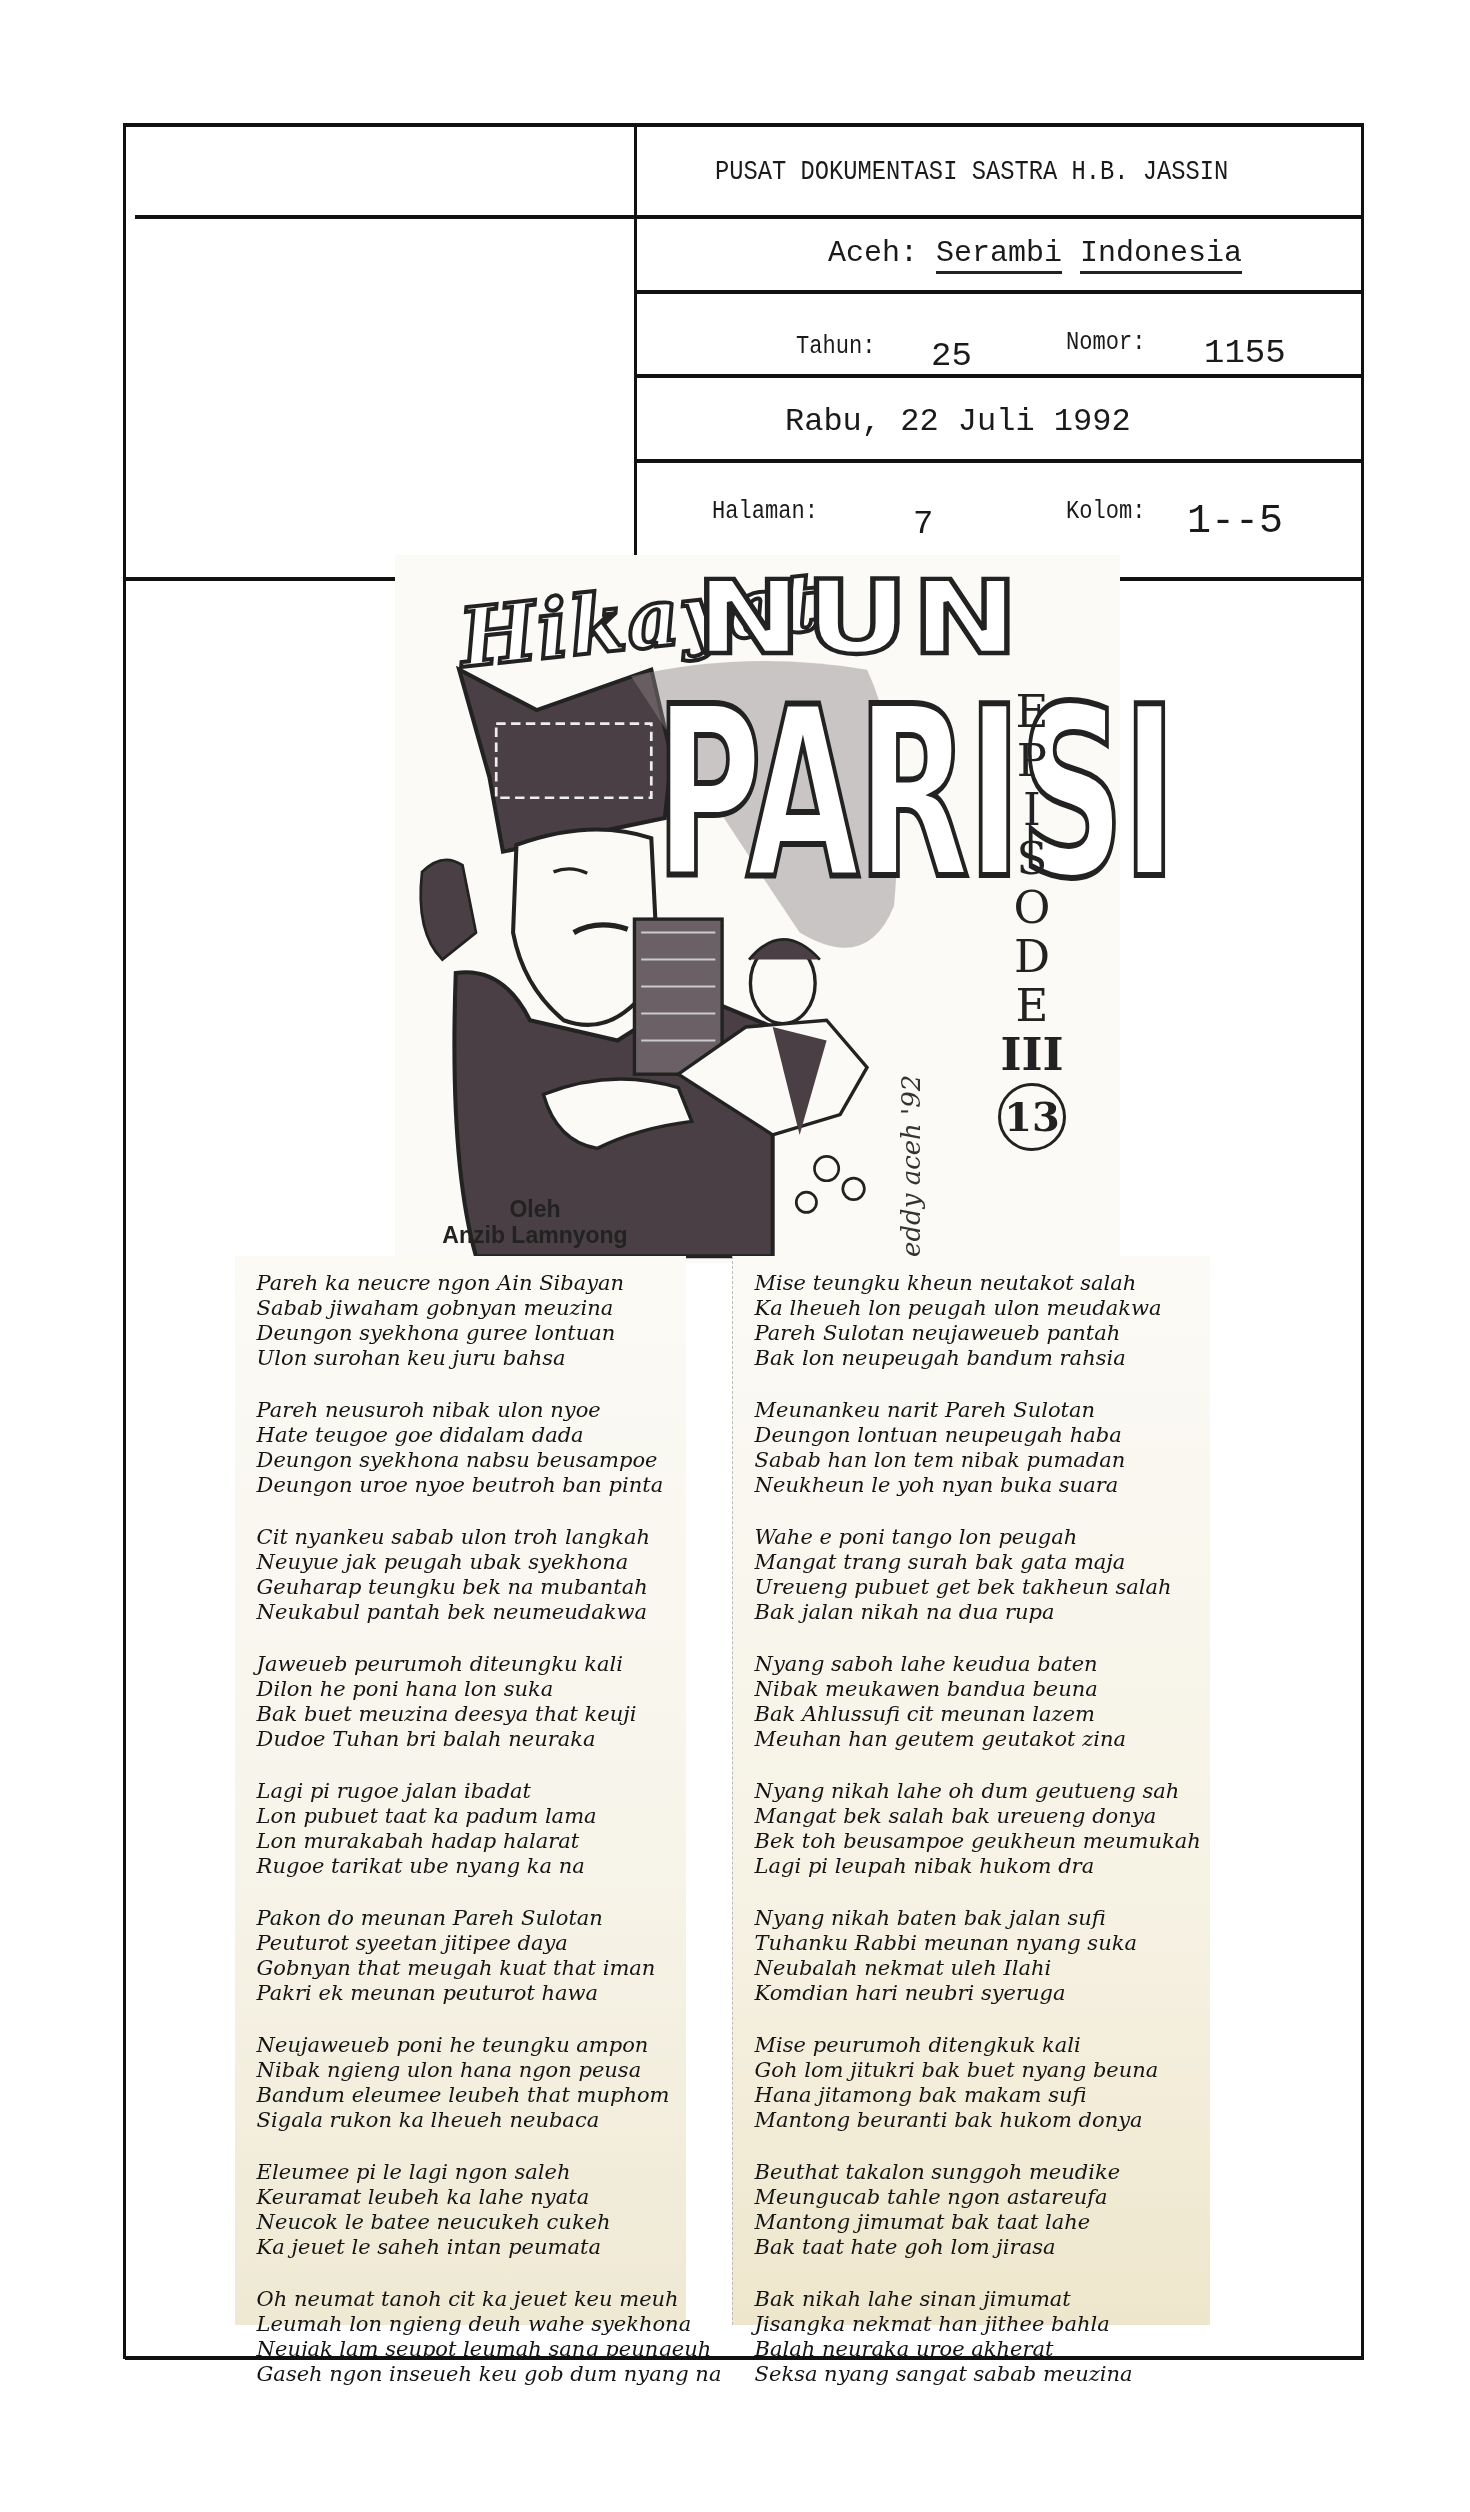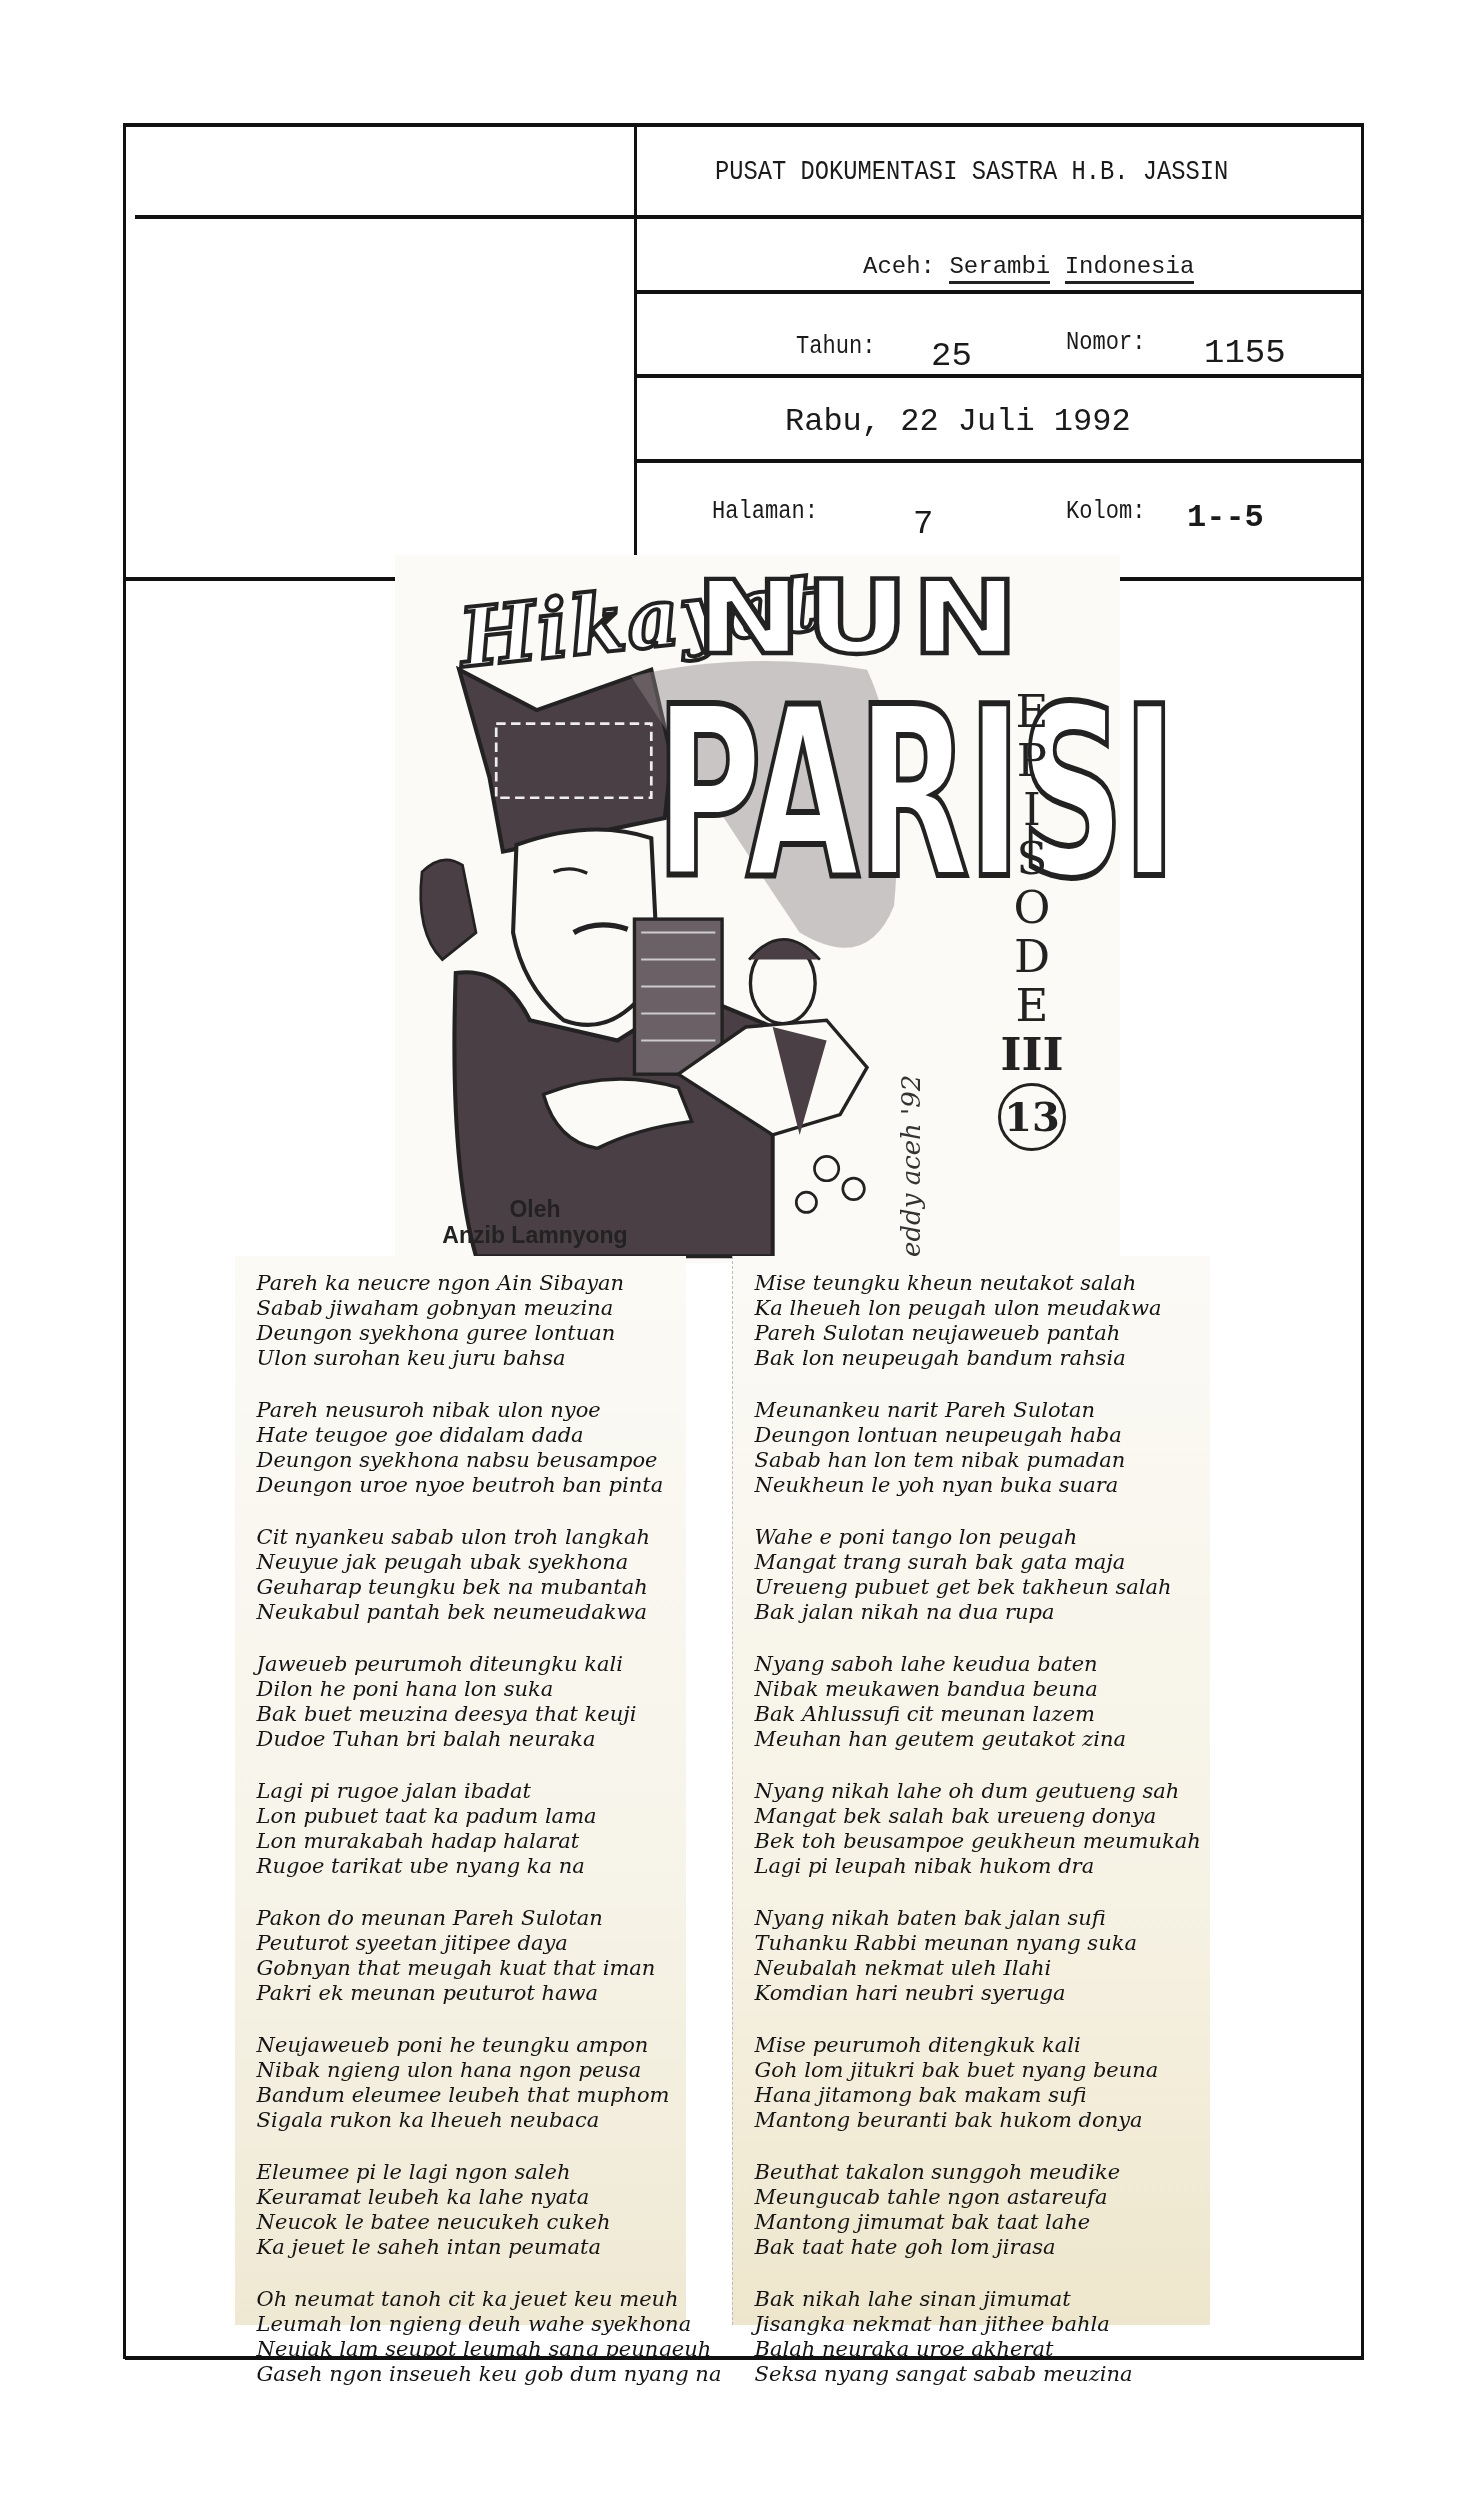--- a/index.html
+++ b/index.html
@@ -32,37 +32,37 @@
 <div class="frame-line" style="left:125px; top:2356px; width:1239px; height:4px;"></div>
 <div class="frame-line" style="left:634px; top:123px; width:2.7px; height:457px;"></div>
 <div class="frame-line" style="left:135px; top:215px; width:1228px; height:4px;"></div>
 <div class="frame-line" style="left:634px; top:290px; width:729px; height:4px;"></div>
 <div class="frame-line" style="left:634px; top:374px; width:729px; height:4px;"></div>
 <div class="frame-line" style="left:634px; top:459px; width:729px; height:4px;"></div>
 <div class="frame-line" style="left:125px; top:577px; width:1239px; height:4px;"></div>
 
 <div class="hdr mono" style="left:715px; top:157px; font-size:27px; transform:scaleX(0.88); transform-origin:left;">PUSAT DOKUMENTASI SASTRA H.B. JASSIN</div>
 
-<div class="hdr mono" style="left:828px; top:253px; font-size:24px;margin-left:35px;">
+<div class="hdr mono" style="left:828px; top:236px; font-size:30px;">
   <span>Aceh:</span>
   <span class="underline">Serambi</span>
   <span class="underline">Indonesia</span>
 </div>
 
 <div class="hdr mono" style="left:796px; top:331px; font-size:26px; transform:scaleX(0.85); transform-origin:left;">Tahun:</div>
 <div class="hdr mono" style="left:931px; top:337px; font-size:34px;">25</div>
 <div class="hdr mono" style="left:1066px; top:327px; font-size:26px; transform:scaleX(0.85); transform-origin:left;">Nomor:</div>
 <div class="hdr mono" style="left:1204px; top:334px; font-size:34px;text-align:right;">1155</div>
 
 <div class="hdr mono" style="left:785px; top:403px; font-size:32px;">Rabu, 22 Juli 1992</div>
 
 <div class="hdr mono" style="left:712px; top:496px; font-size:26px; transform:scaleX(0.85); transform-origin:left;">Halaman:</div>
 <div class="hdr mono" style="left:913px; top:505px; font-size:34px;">7</div>
 <div class="hdr mono" style="left:1066px; top:496px; font-size:26px; transform:scaleX(0.85); transform-origin:left;">Kolom:</div>
-<div class="hdr mono" style="left:1187px; top:499px; font-size:32px;font-weight:bold;">1--5</div>
+<div class="hdr mono" style="left:1187px; top:499px; font-size:40px;">1--5</div>
 
 <div class="art">
   <svg width="725" height="708" style="position:absolute; left:0; top:0;" viewBox="0 0 1075 1050">
 
     <path d="M95 170 L210 230 L380 170 L410 300 L400 390 L160 440 L140 330 Z" fill="#4a3f44" stroke="#222" stroke-width="6"></path>
     <rect x="150" y="250" width="230" height="110" fill="none" stroke="#eee" stroke-width="4" stroke-dasharray="14 8"></rect>
 
     <path d="M180 430 Q290 390 380 420 L390 620 Q330 720 250 690 Q190 640 175 560 Z" fill="#fbfaf7" stroke="#222" stroke-width="6"></path>
     <path d="M265 560 Q300 540 345 555" fill="none" stroke="#222" stroke-width="8"></path>
     <path d="M235 470 Q260 460 285 472" fill="none" stroke="#222" stroke-width="5"></path>

